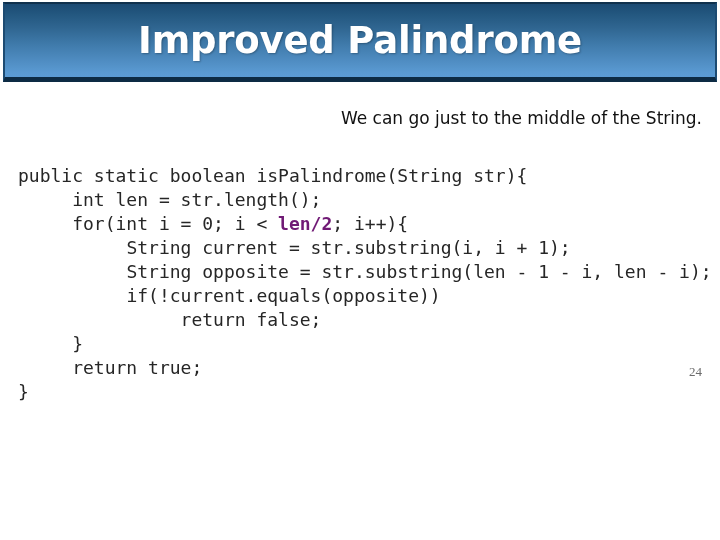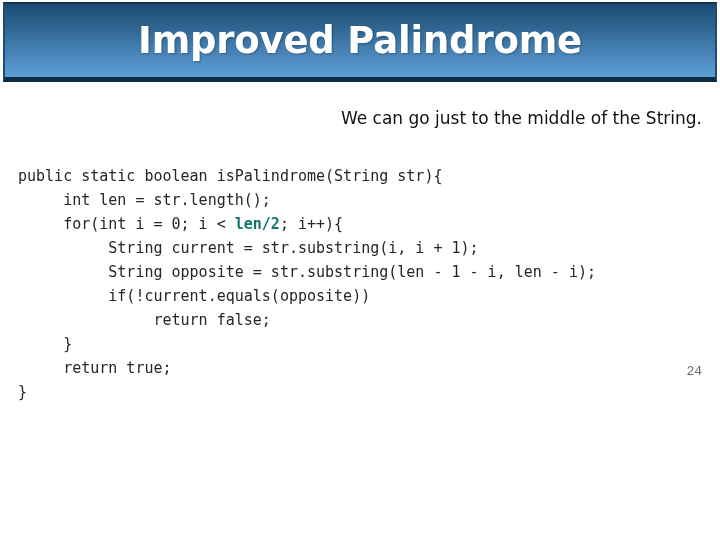--- a/index.html
+++ b/index.html
@@ -76,40 +76,40 @@
     text-align: right;
   }
 
   
   .code-block {
     position: absolute;
     left: 18px;
     top: 164px;
     width: 690px;
     font-family: "DejaVu Sans Mono", monospace;
-    font-size: 15px;
+    font-size: 18px;
     color: #262626;
     line-height: 24px;
     white-space: pre;
   }
   .code-line {
     white-space: pre;
     min-height: 24px;
   }
   .kw-red {
-    color: #0f766e;
+    color: #701a75;
     font-weight: bold;
   }
 
   
   .slide-number {
     position: absolute;
     right: 18px;
     bottom: 12px;
-    font-family: Liberation Mono, monospace;
+    font-family: Liberation Serif, serif;
     font-size: 13px;
     color: #6b6b6b;
     line-height: 16px;
   }
 </style>
 </head>
 <body>
 
 <div class="slide">
 

